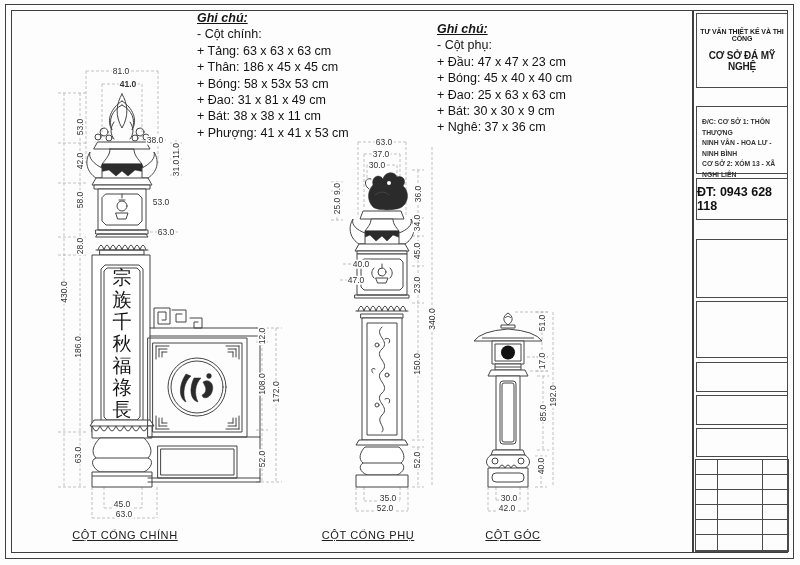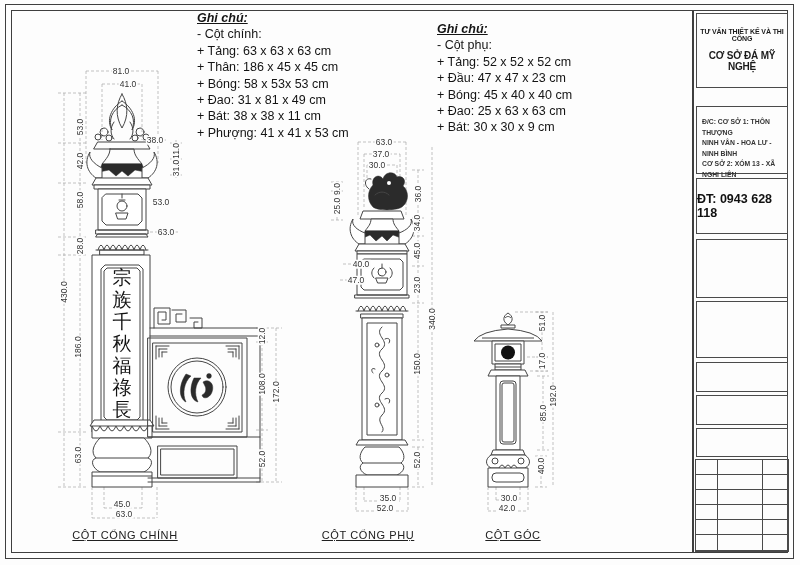--- a/index.html
+++ b/index.html
@@ -27,21 +27,21 @@
   .caption{position:absolute;transform:translateX(-50%);font-size:11px;letter-spacing:.6px;
            color:#202020;text-decoration:underline;white-space:nowrap}
 
   .tb-box{position:absolute;left:696px;width:92px;border:1px solid #4a4a4a;box-sizing:border-box;background:#fdfdfd}
   .tb-title{top:13px;height:75px;text-align:center;color:#1a1a1a}
   .tb-title .l1{margin-top:14px;font-size:7px;font-weight:700;letter-spacing:-.1px}
   .tb-title .l2{margin-top:8px;font-size:10px;font-weight:700;letter-spacing:-.2px}
   .tb-title .l3{font-size:15px;font-weight:800;letter-spacing:-.3px}
   .tb-addr{top:106px;height:68px;padding:10px 4px 0 5px;font-size:6.8px;line-height:10.5px;
            font-weight:700;color:#333;box-sizing:border-box}
-  .tb-phone{top:178px;height:56px;display:flex;align-items:center;justify-content:center;
+  .tb-phone{top:178px;height:42px;display:flex;align-items:center;justify-content:center;
             font-size:12.5px;font-weight:800;color:#111}
   .tb-e1{top:239px;height:59px}.tb-e2{top:301px;height:57px}
   .tb-e3{top:362px;height:30px}.tb-e4{top:395px;height:30px}.tb-e5{top:428px;height:29px}
   .tb-table{position:absolute;left:695px;top:459px;width:94px;height:93px;box-sizing:border-box;
             border:1px solid #4a4a4a;display:grid;grid-template-columns:22px 45px 25px;grid-auto-rows:15.1px;background:#fdfdfd}
   .tb-cell{border-right:1px solid #4a4a4a;border-bottom:1px solid #4a4a4a}
 </style>
 </head>
 <body>
 
@@ -249,21 +249,21 @@
       <circle cx="40" cy="156" r="3"></circle>
         <circle cx="66" cy="156" r="3"></circle>
       <path d="M44,163 Q47,157 50,163 Q53,157 56,163 Q59,157 62,163"></path>
       <rect x="33" y="163" width="40" height="19"></rect>
       <rect x="37" y="168" width="32" height="9" rx="4"></rect>
     </g>
   </svg>
 
   <div class="dim-layer">
       <span class="dim" style="left: 121px; top: 71px;">81.0</span>
-      <span class="dim" style="left: 128px; top: 84px;">41.0</span>
+      <span class="dim" style="left: 128px; top: 84px; font-weight: bold;">41.0</span>
       <span class="dim rot" style="left: 80px; top: 127px;">53.0</span>
       <span class="dim rot" style="left: 80px; top: 161px;">42.0</span>
       <span class="dim rot" style="left: 80px; top: 200px;">58.0</span>
       <span class="dim rot" style="left: 80px; top: 246px;">28.0</span>
       <span class="dim rot" style="left: 64px; top: 292px;">430.0</span>
       <span class="dim rot" style="left: 78px; top: 347px;">186.0</span>
       <span class="dim rot" style="left: 78px; top: 455px;">63.0</span>
       <span class="dim" style="left: 155px; top: 140px;">38.0</span>
       <span class="dim rot" style="left: 176px; top: 151px;">11.0</span>
       <span class="dim rot" style="left: 176px; top: 168px;">31.0</span>
@@ -309,25 +309,25 @@
         <div class="note-line">+ Bóng: 58 x 53x 53 cm</div>
         <div class="note-line">+ Đao: 31 x 81 x 49 cm</div>
         <div class="note-line">+ Bát: 38 x 38 x 11 cm</div>
         <div class="note-line">+ Phượng: 41 x 41 x 53 cm</div>
       </div>
   </div>
   <div class="note" style="left:437px;top:21px">
     <div class="note-title">Ghi chú:</div>
     <div class="note-sub">- Cột phụ:</div>
     <div>
-        <div class="note-line">+ Tảng: 52 x 52 x 52 cm</div>
         <div class="note-line">+ Đầu: 47 x 47 x 23 cm</div>
         <div class="note-line">+ Bóng: 45 x 40 x 40 cm</div>
         <div class="note-line">+ Đao: 25 x 63 x 63 cm</div>
         <div class="note-line">+ Bát: 30 x 30 x 9 cm</div>
+        <div class="note-line">+ Nghê: 37 x 36  cm</div>
       </div>
   </div>
 
   <div class="caption" style="left:125px;top:529px">CỘT CỔNG CHÍNH</div>
   <div class="caption" style="left:368px;top:529px">CỘT CỔNG PHỤ</div>
   <div class="caption" style="left:513px;top:529px">CỘT GÓC</div>
 
   <div class="tb-box tb-title">
     <div class="l1">TƯ VẤN THIẾT KẾ VÀ THI CÔNG</div>
     <div class="l2">CƠ SỞ ĐÁ MỸ NGHỆ</div>

